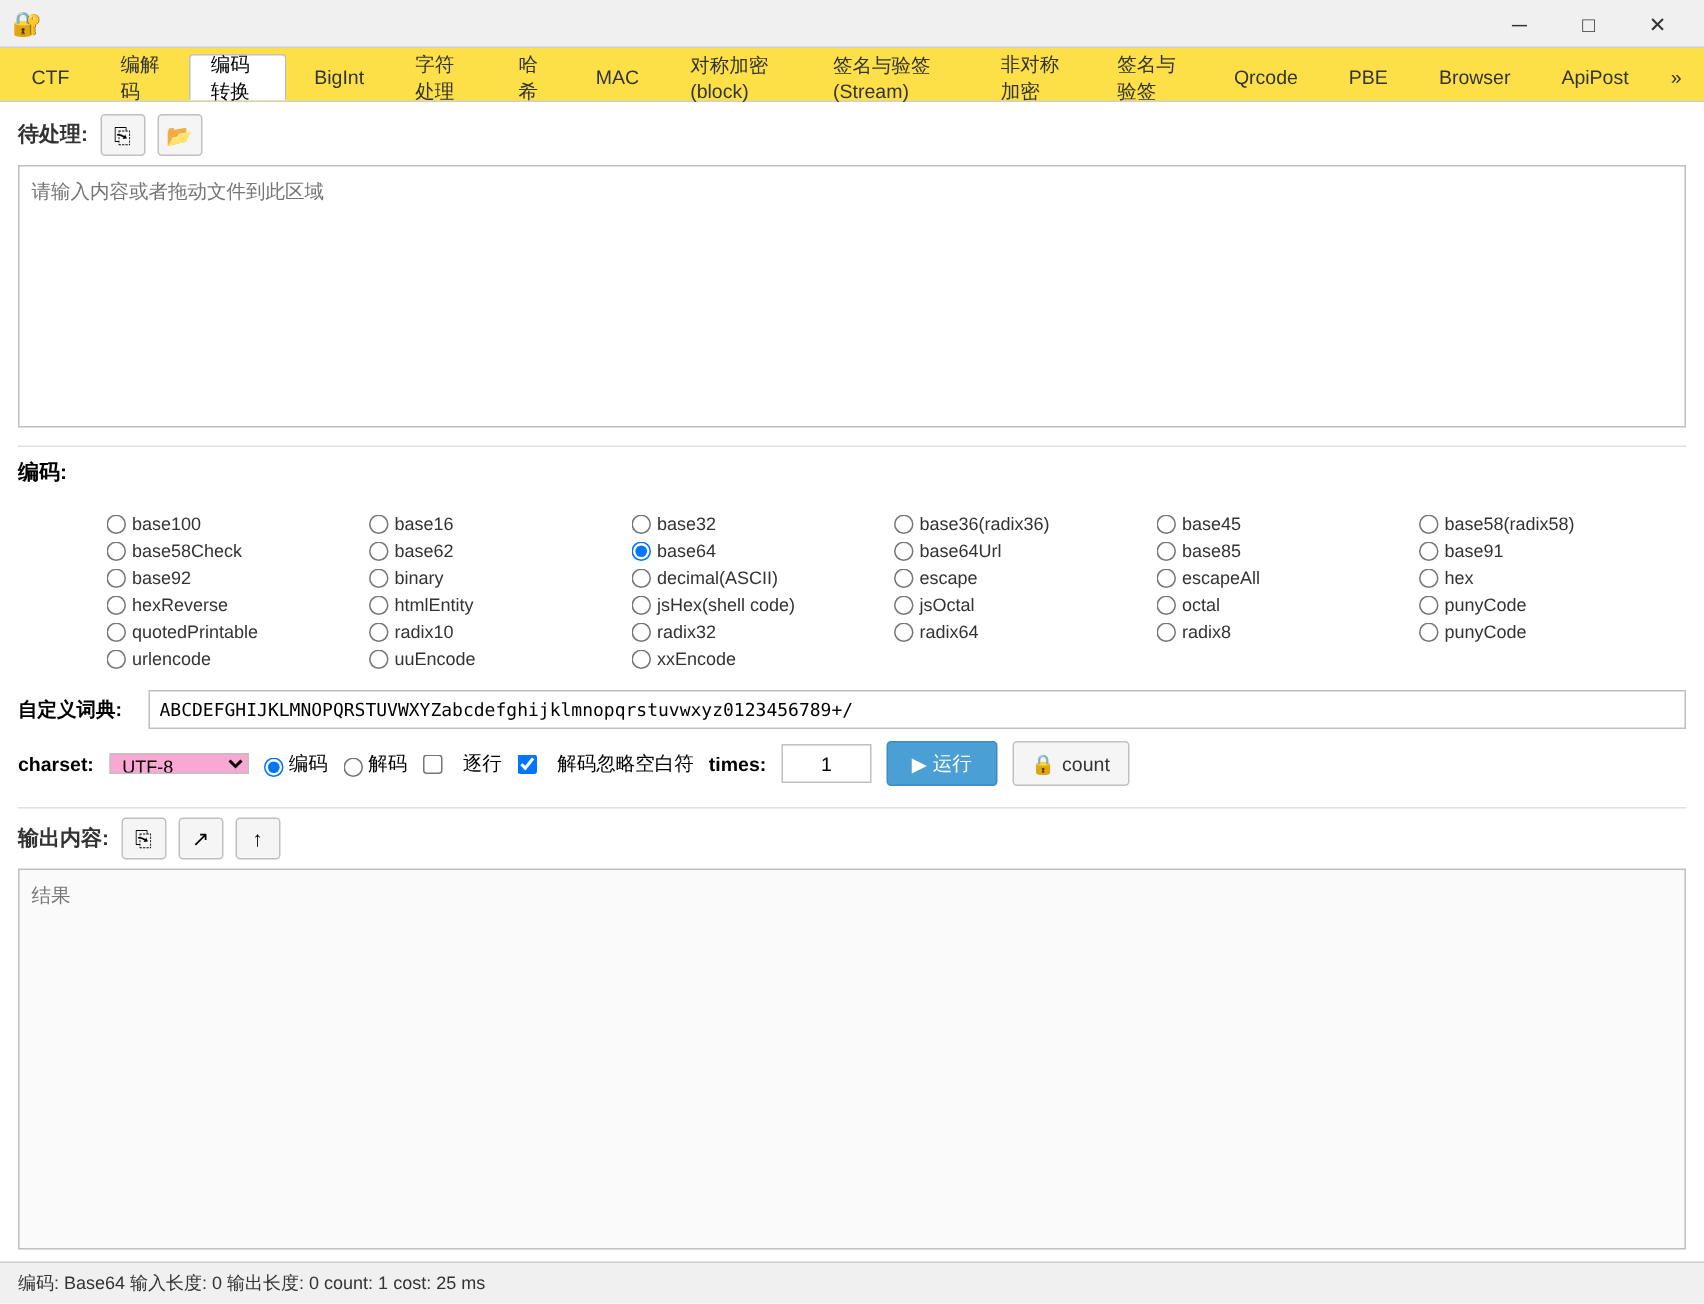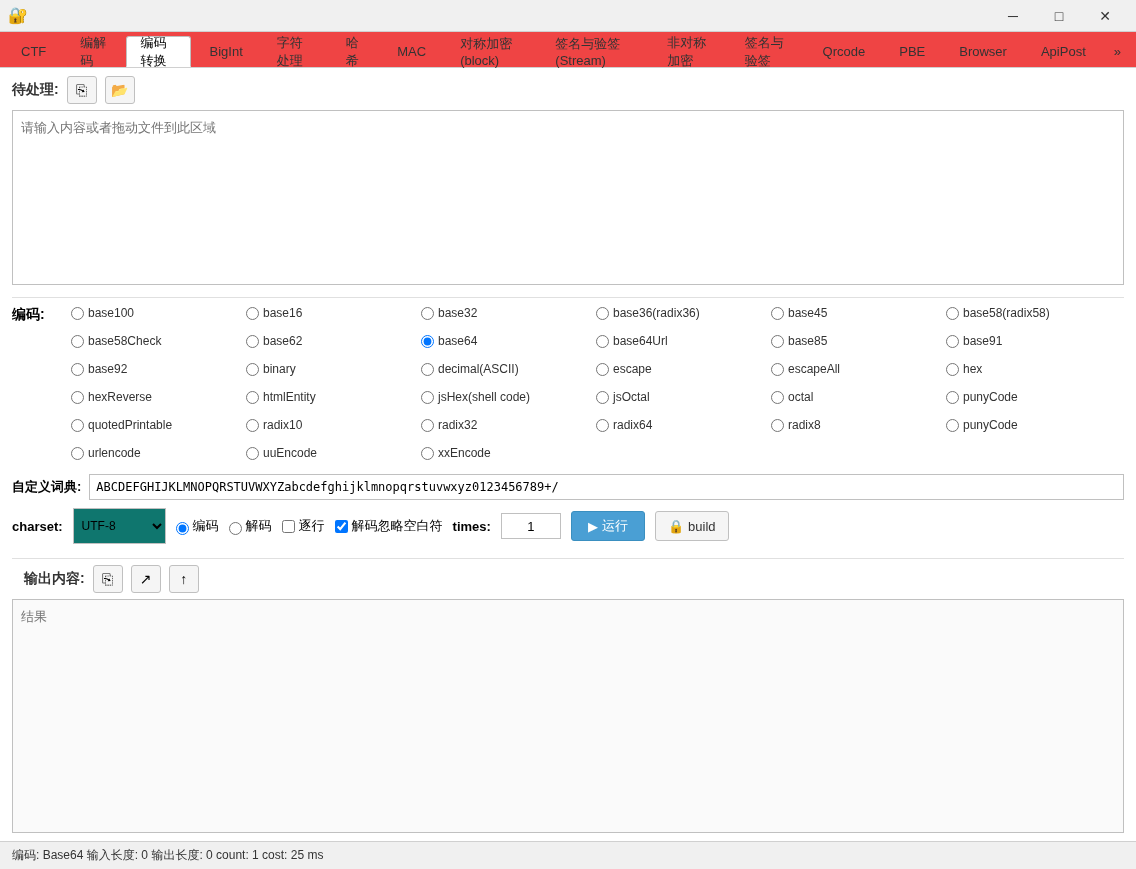--- a/index.html
+++ b/index.html
@@ -45,21 +45,21 @@
       cursor: pointer;
       font-size: 14px;
       color: #333;
       background: transparent;
       border: none;
     }
 
     
     #menubar {
       height: 36px;
-      background: #ef4444;
+      background: #fde047;
       display: flex;
       align-items: stretch;
       border-bottom: 1px solid #d0d0d0;
       flex-shrink: 0;
       padding: 0 4px;
     }
     .menu-tab {
       padding: 0 14px;
       display: flex;
       align-items: center;
@@ -177,53 +177,54 @@
       flex-shrink: 0;
     }
     #dict-input {
       flex: 1;
       height: 26px;
       border: 1px solid #c0c0c0;
       padding: 2px 6px;
       font-size: 12px;
       outline: none;
       font-family: monospace;
+      margin-left: 10px;
     }
 
     
     #run-section {
       display: flex;
       align-items: center;
       gap: 10px;
       margin-bottom: 8px;
     }
     .charset-label {
       font-size: 13px;
       font-weight: bold;
       text-align: center;
     }
     #charset-select {
-      height: 36px;
+      height: 14px;
       border: 1px solid #c0c0c0;
       padding: 0 4px;
-      background: #0f766e;
+      background: #f9a8d4;
       font-size: 12px;
       cursor: pointer;
       min-width: 80px;
     }
     .radio-inline {
       display: flex;
       align-items: flex-end;
       gap: 4px;
     }
     .radio-inline input { margin: 0; cursor: pointer; }
     .checkbox-inline {
       display: flex;
       align-items: center;
-      gap: 4px;
+      gap: 14px;
     }
     .checkbox-inline input { margin: 0; cursor: pointer; }
     .times-label {
       font-size: 13px;
       font-weight: bold;
     }
     #times-input {
       width: 60px;
       height: 26px;
       border: 1px solid #c0c0c0;
@@ -263,21 +264,20 @@
     #output-section {
       display: flex;
       flex-direction: column;
       flex: 1;
     }
     .output-header {
       display: flex;
       align-items: center;
       gap: 8px;
       margin-bottom: 6px;
-      margin-left: 12px;
     }
     #output-textarea {
       flex: 1;
       border: 1px solid #c0c0c0;
       padding: 8px;
       font-size: 13px;
       color: #999;
       resize: none;
       outline: none;
       font-family: inherit;
@@ -351,21 +351,21 @@
       </button>
     </div>
     <textarea id="input-textarea" placeholder="请输入内容或者拖动文件到此区域" style=""></textarea>
   </div>
 
   <div class="section-divider"></div>
 
   <div id="encoding-section">
     <div class="encoding-row-label">
       <span class="row-label-text">编码:</span>
-      <div style="display:grid; grid-template-columns: repeat(6,175px); gap: 10px 0;">
+      <div style="display:grid; grid-template-columns: repeat(6,175px); gap: 0 0; margin-top: 36px;">
       <label class="radio-option">
             <input type="radio" name="encoding" value="base100" style="">
             <span class="radio-label">base100</span>
           </label>
           <label class="radio-option">
             <input type="radio" name="encoding" value="base16" style="">
             <span class="radio-label">base16</span>
           </label>
           <label class="radio-option">
             <input type="radio" name="encoding" value="base32" style="">
@@ -532,21 +532,21 @@
     <span class="times-label">times:</span>
     <input type="text" id="times-input" value="1" style="">
 
     <button class="run-btn">
       <span>▶</span>
       <span>运行</span>
     </button>
 
     <button class="crack-btn">
       <span>🔒</span>
-      <span>build</span>
+      <span>count</span>
     </button>
   </div>
 
   <div class="section-divider"></div>
 
   <div id="output-section">
     <div class="output-header">
       <span class="section-label">输出内容:</span>
       <button class="toolbar-btn" title="复制">
         <span>⎘</span>

